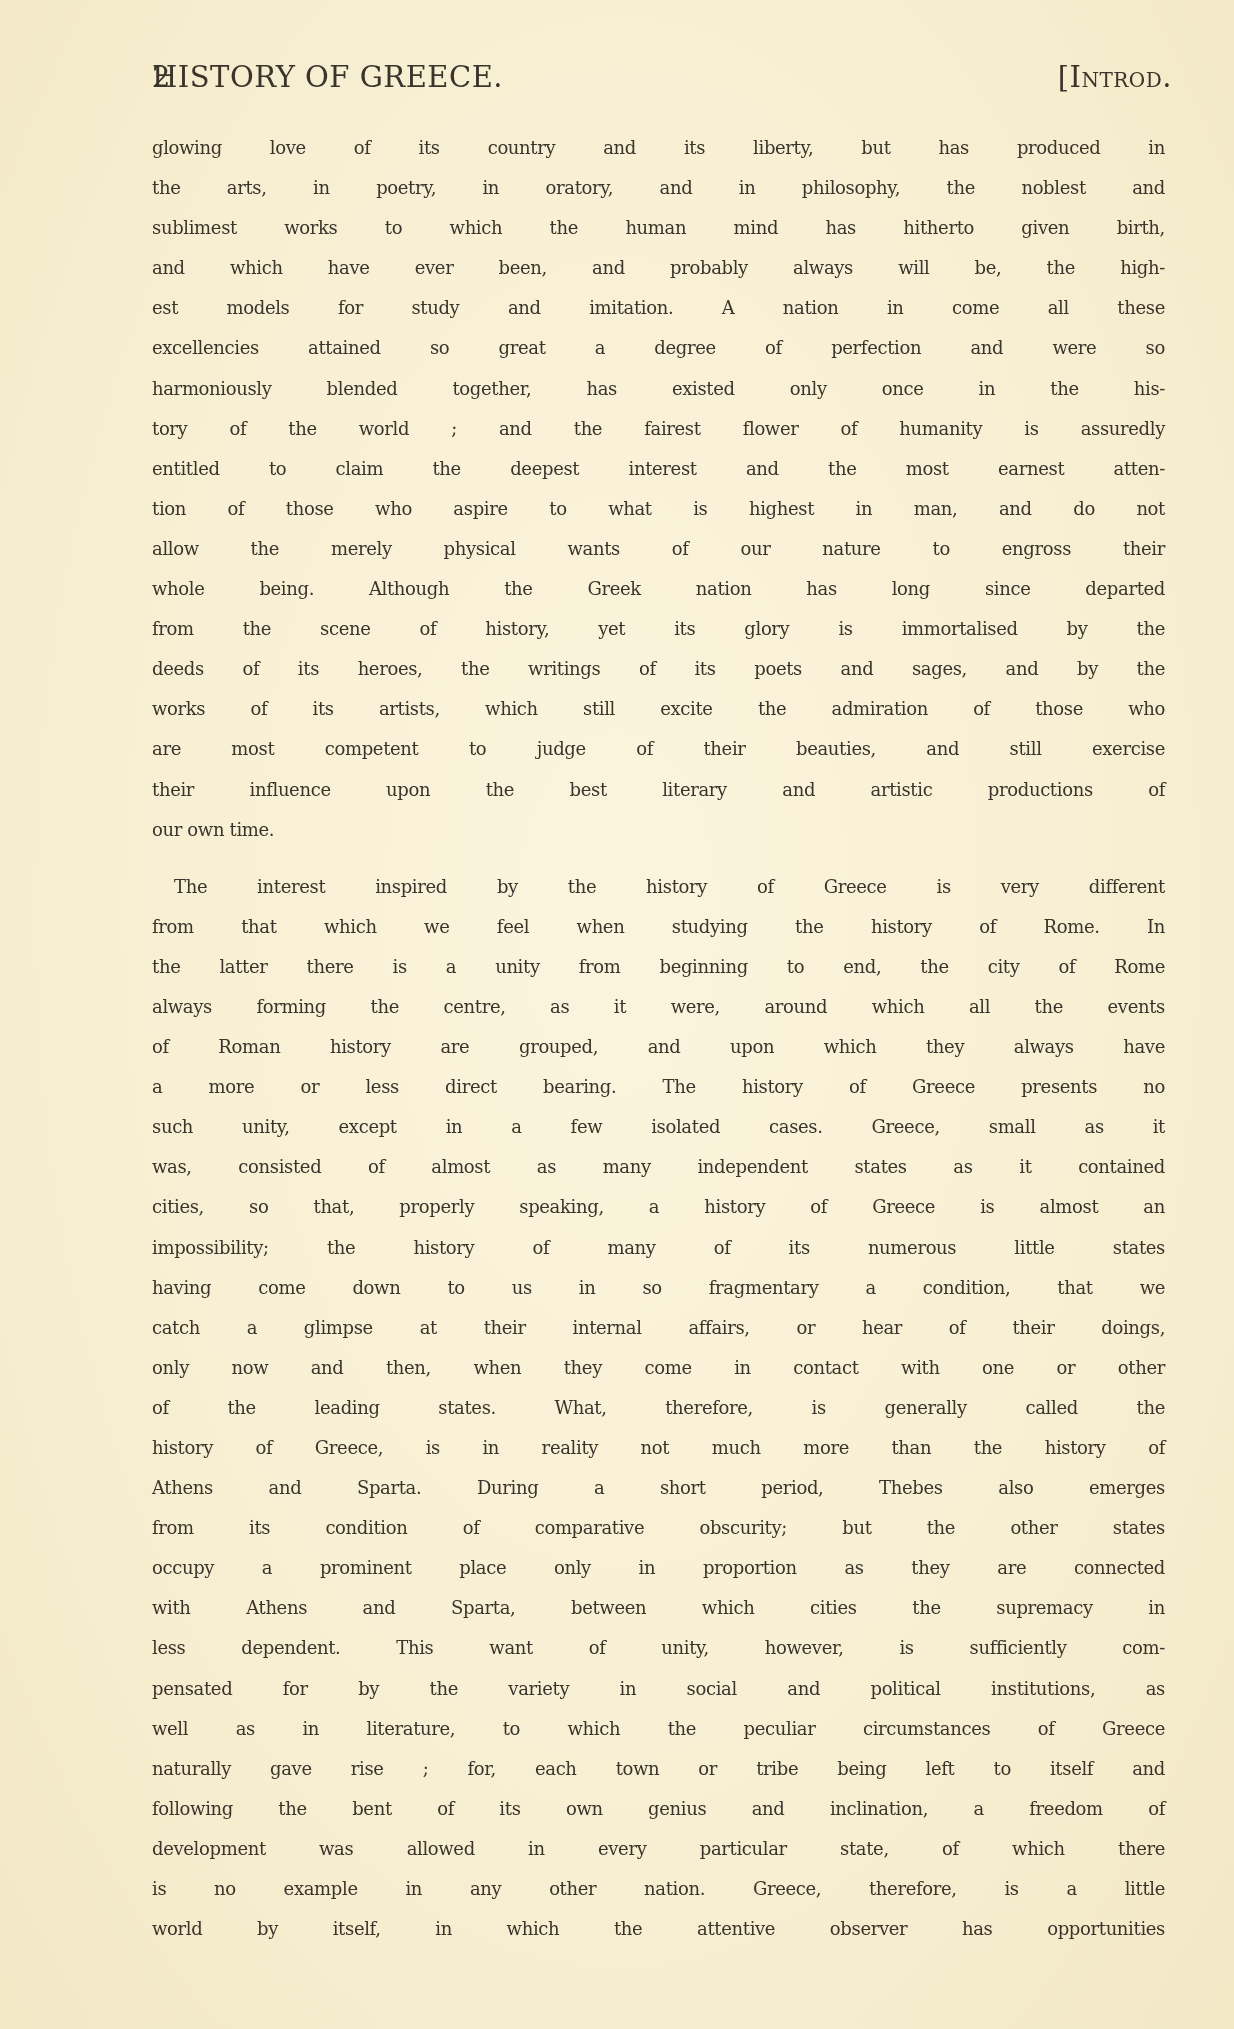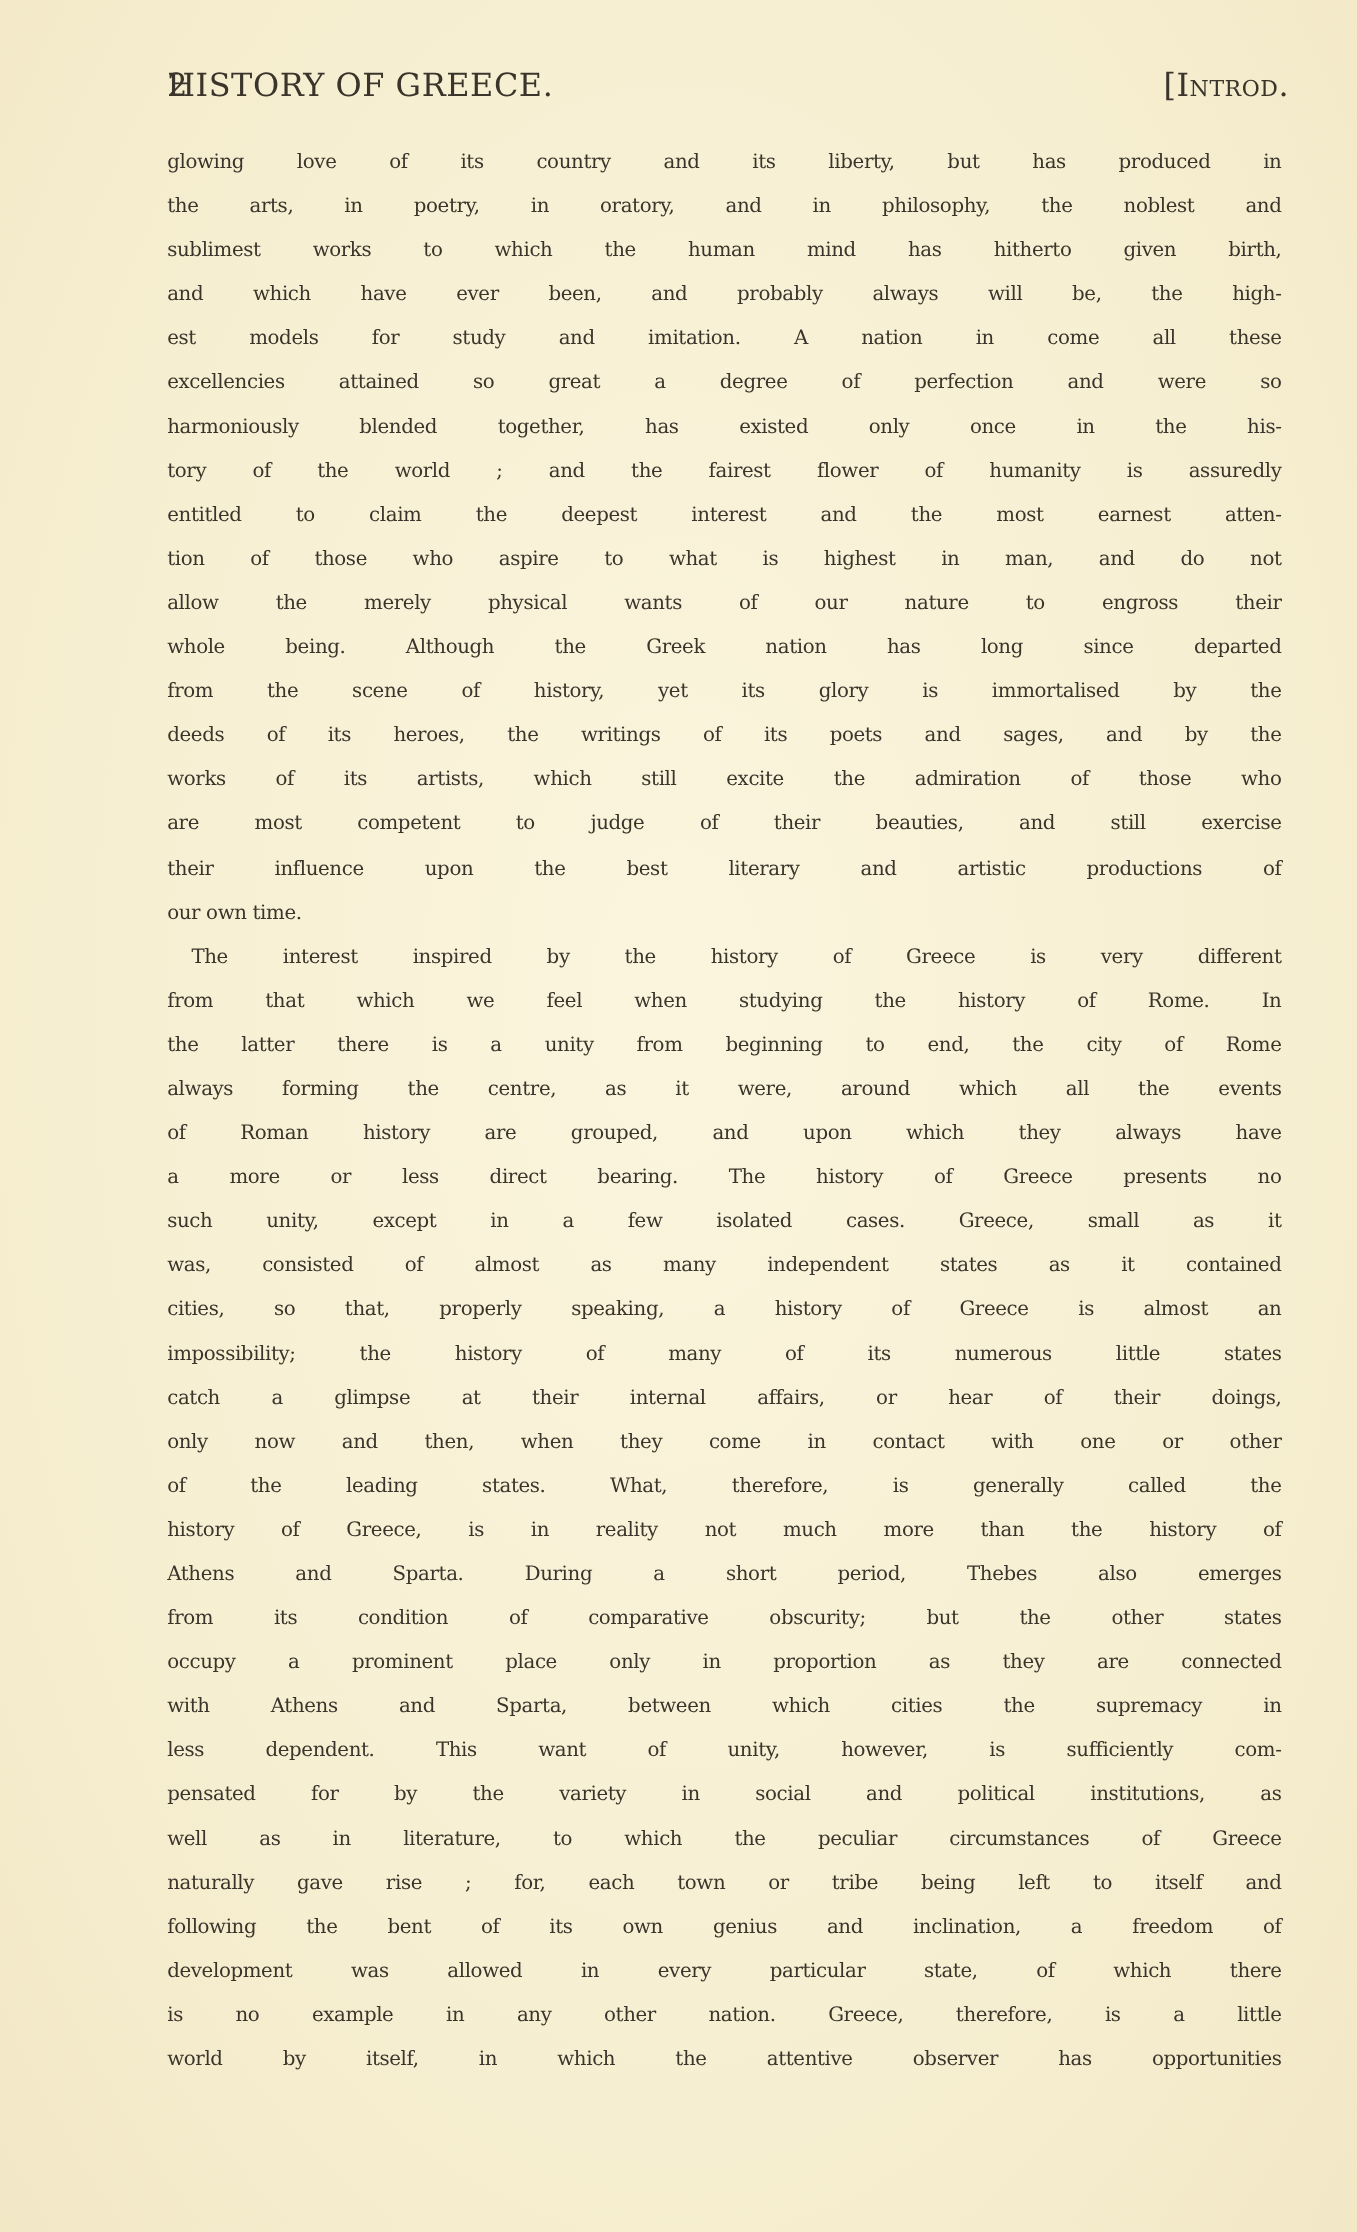--- a/index.html
+++ b/index.html
@@ -23,21 +23,21 @@
   .body-text {
     position: absolute; left: 152px; top: 128px; width: 1013px;
     font-size: 18px; line-height: 40.1px;
   }
   .ln {
     display: block; height: 40.1px; white-space: nowrap;
     text-align: justify; text-align-last: justify;
     letter-spacing: -0.35px; word-spacing: 0px;
   }
   .ln.last { text-align-last: left; }
-  .ln.indent { padding-left: 22px; }
+  .ln.indent { padding-left: 22px; margin-top: 17px; }
 </style>
 </head>
 <body>
 
 <div class="page">
   <div class="running-head">
     <span class="pn">2</span>
     <span class="title">HISTORY OF GREECE.</span>
     <span class="sect">[Introd.</span>
   </div>
@@ -66,20 +66,21 @@
         <span class="ln indent">The interest inspired by the history of Greece is very different</span>
         <span class="ln">from that which we feel when studying the history of Rome. In</span>
         <span class="ln">the latter there is a unity from beginning to end, the city of Rome</span>
         <span class="ln">always forming the centre, as it were, around which all the events</span>
         <span class="ln">of Roman history are grouped, and upon which they always have</span>
         <span class="ln">a more or less direct bearing. The history of Greece presents no</span>
         <span class="ln">such unity, except in a few isolated cases. Greece, small as it</span>
         <span class="ln">was, consisted of almost as many independent states as it contained</span>
         <span class="ln">cities, so that, properly speaking, a history of Greece is almost an</span>
         <span class="ln">impossibility; the history of many of its numerous little states</span>
+        <span class="ln">having come down to us in so fragmentary a condition, that we</span>
         <span class="ln">catch a glimpse at their internal affairs, or hear of their doings,</span>
         <span class="ln">only now and then, when they come in contact with one or other</span>
         <span class="ln">of the leading states. What, therefore, is generally called the</span>
         <span class="ln">history of Greece, is in reality not much more than the history of</span>
         <span class="ln">Athens and Sparta. During a short period, Thebes also emerges</span>
         <span class="ln">from its condition of comparative obscurity; but the other states</span>
         <span class="ln">occupy a prominent place only in proportion as they are connected</span>
         <span class="ln">with Athens and Sparta, between which cities the supremacy in</span>
         <span class="ln">less dependent. This want of unity, however, is sufficiently com-</span>
         <span class="ln">pensated for by the variety in social and political institutions, as</span>

